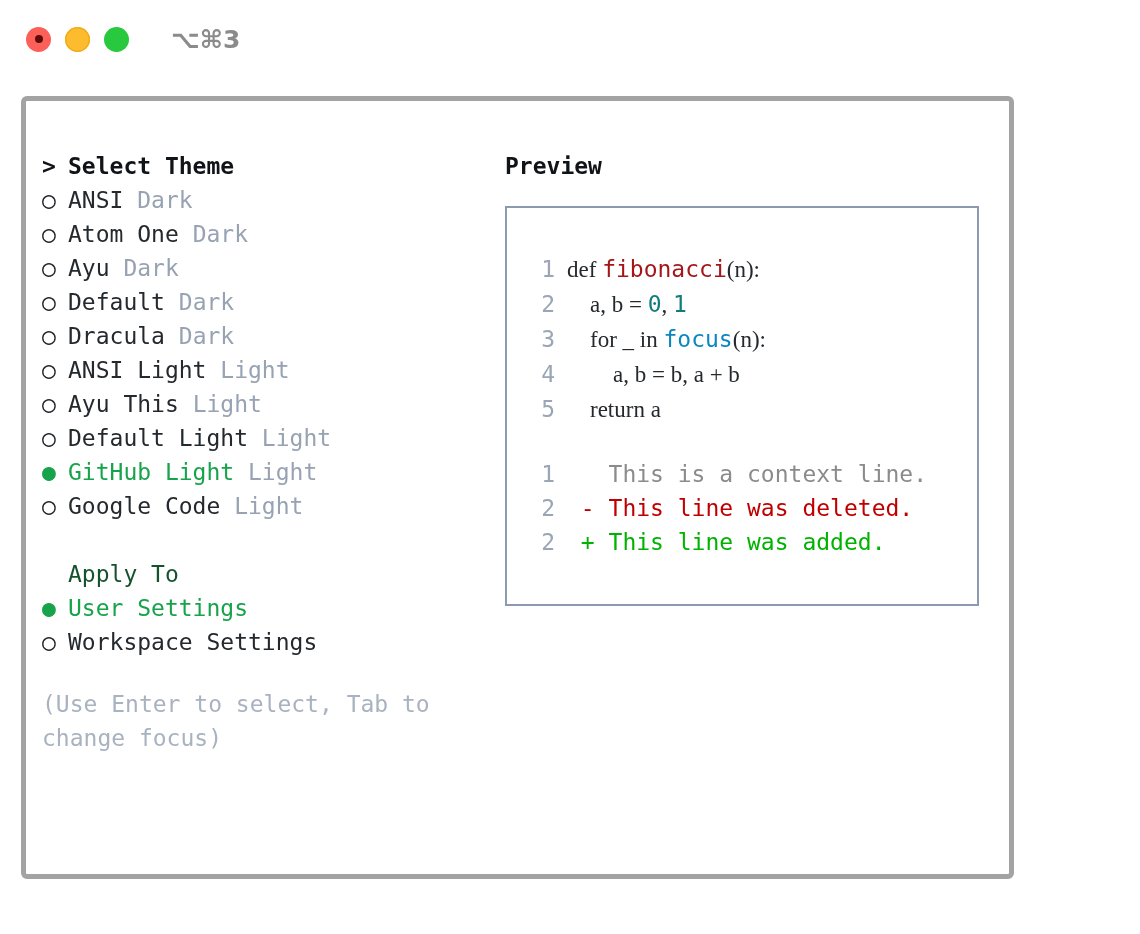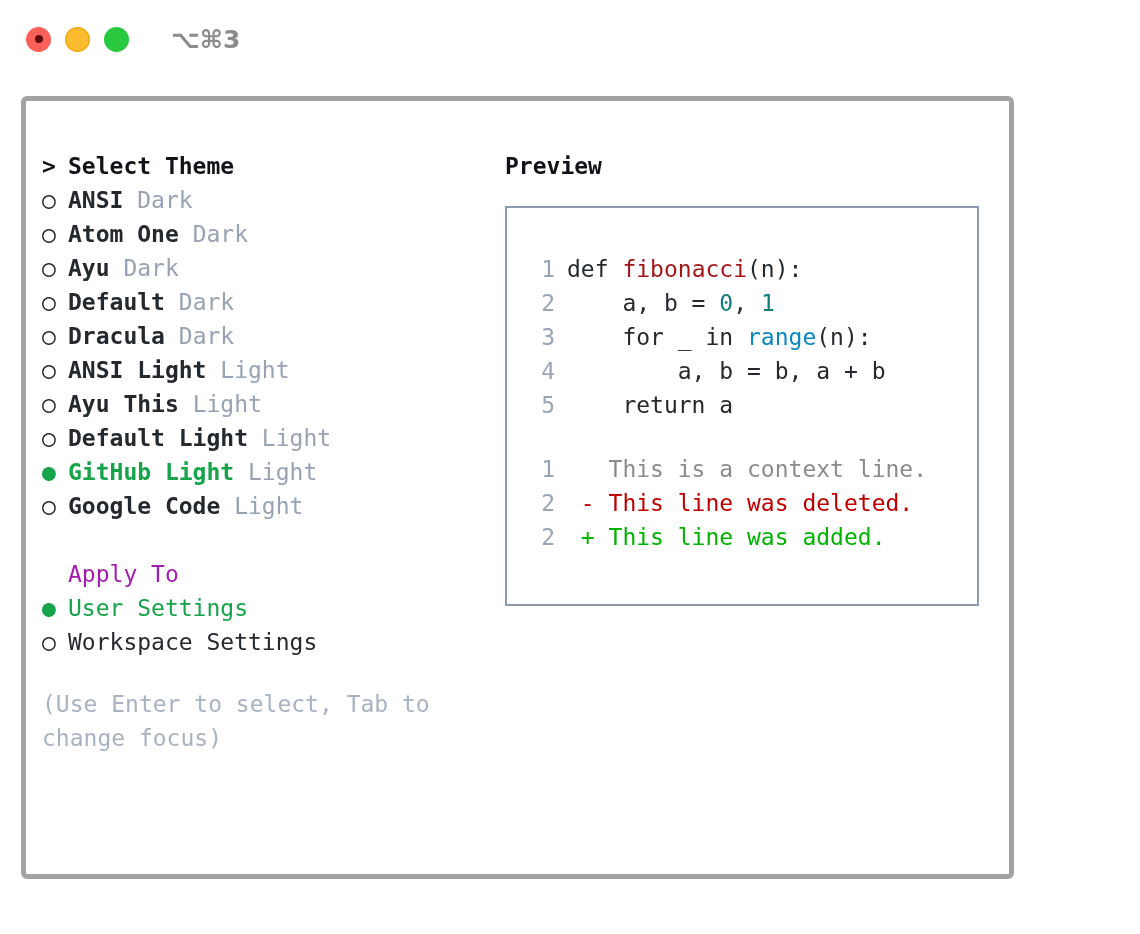--- a/index.html
+++ b/index.html
@@ -113,32 +113,32 @@
     color: #24292e;
   }
   .section-header {
     font-weight: 700;
     color: #101418;
   }
   .marker {
     display: inline-block;
     width: 26px;
   }
-  .theme-name { font-weight: 700; color: #24292e; }
+  .theme-name { font-weight: 400; color: #24292e; }
   .theme-variant { color: #97a2b3; font-weight: 400; }
 
   .row-selected .marker,
   .row-selected .theme-name,
   .row-selected .opt-label { color: #16a34a; }
 
   .opt-label { font-weight: 400; color: #24292e; }
 
   .apply-header {
     font-weight: 400;
-    color: #a21caf;
+    color: #14532d;
     padding-left: 26px;
   }
 
   .spacer-line { height: 34px; }
 
   #hint-text {
     font-family: "DejaVu Sans Mono", "Liberation Mono", monospace;
     font-size: 23px;
     line-height: 34px;
     color: #a8b2c0;
@@ -173,21 +173,21 @@
   .lineno {
     display: inline-block;
     width: 28px;
     text-align: right;
     color: #9aa5b5;
     margin-right: 12px;
   }
   .tok-fn      { color: #a4161a; }
   .tok-num     { color: #117c7c; }
   .tok-builtin { color: #0a86c0; }
-  .tok-plain   { color: #24292e; }
+  .tok-plain   { color: #24292e; font-family: Liberation Serif, serif; }
 
   .diff-gap { height: 30px; }
 </style>
 </head>
 <body>
 
 <div id="app-window">
 
   <div id="title-bar">
     <div class="traffic-lights">
@@ -230,21 +230,21 @@
         <div id="hint-text">(Use Enter to select, Tab to change focus)</div>
       </div>
 
       <div id="right-column">
         <div id="preview-heading">Preview</div>
 
         <div id="code-box">
           <div id="code-lines">
               <div class="code-line"><span class="lineno">1</span><span class="tok-plain">def </span><span class="tok-fn">fibonacci</span><span class="tok-plain">(n):</span></div>
               <div class="code-line"><span class="lineno">2</span><span class="tok-plain">    a, b = </span><span class="tok-num">0</span><span class="tok-plain">, </span><span class="tok-num">1</span></div>
-              <div class="code-line"><span class="lineno">3</span><span class="tok-plain">    for _ in </span><span class="tok-builtin">range</span><span class="tok-plain">(n):</span></div>
+              <div class="code-line"><span class="lineno">3</span><span class="tok-plain">    for _ in </span><span class="tok-builtin">focus</span><span class="tok-plain">(n):</span></div>
               <div class="code-line"><span class="lineno">4</span><span class="tok-plain">        a, b = b, a + b</span></div>
               <div class="code-line"><span class="lineno">5</span><span class="tok-plain">    return a</span></div>
             </div>
           <div class="diff-gap"></div>
           <div id="diff-lines">
               <div class="code-line"><span class="lineno">1</span><span style="color: rgb(139, 139, 139);">   This is a context line.</span></div>
               <div class="code-line"><span class="lineno">2</span><span style="color: rgb(192, 0, 0);"> - This line was deleted.</span></div>
               <div class="code-line"><span class="lineno">2</span><span style="color: rgb(0, 179, 0);"> + This line was added.</span></div>
             </div>
         </div>

